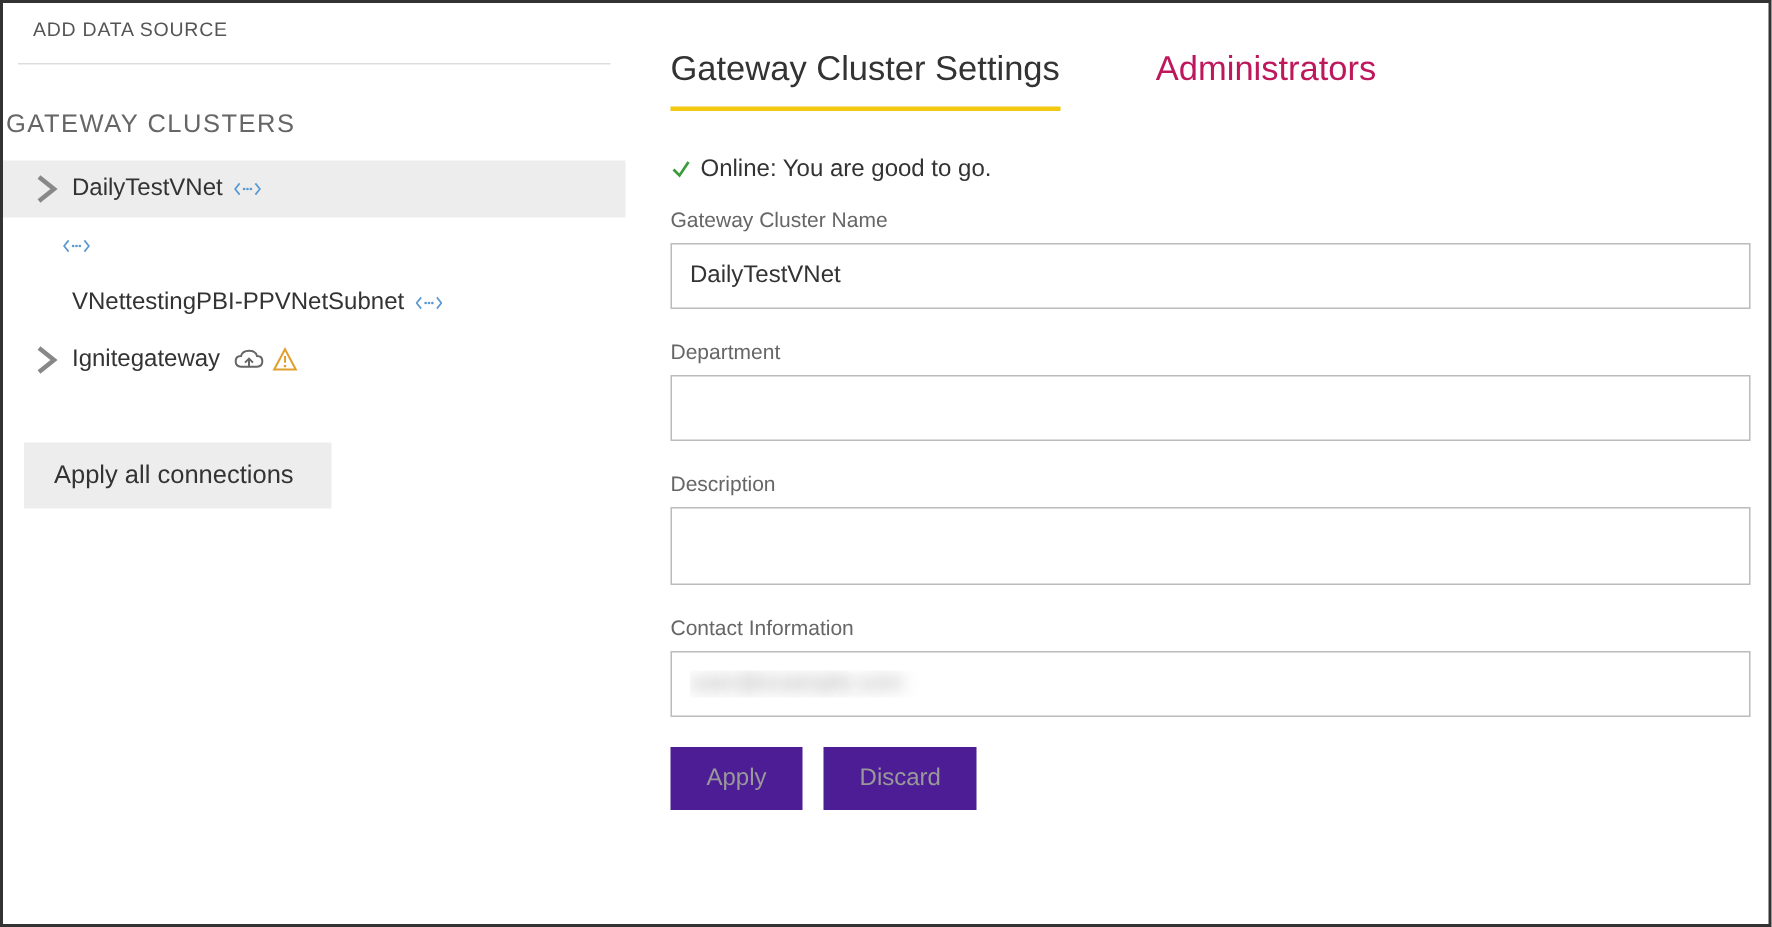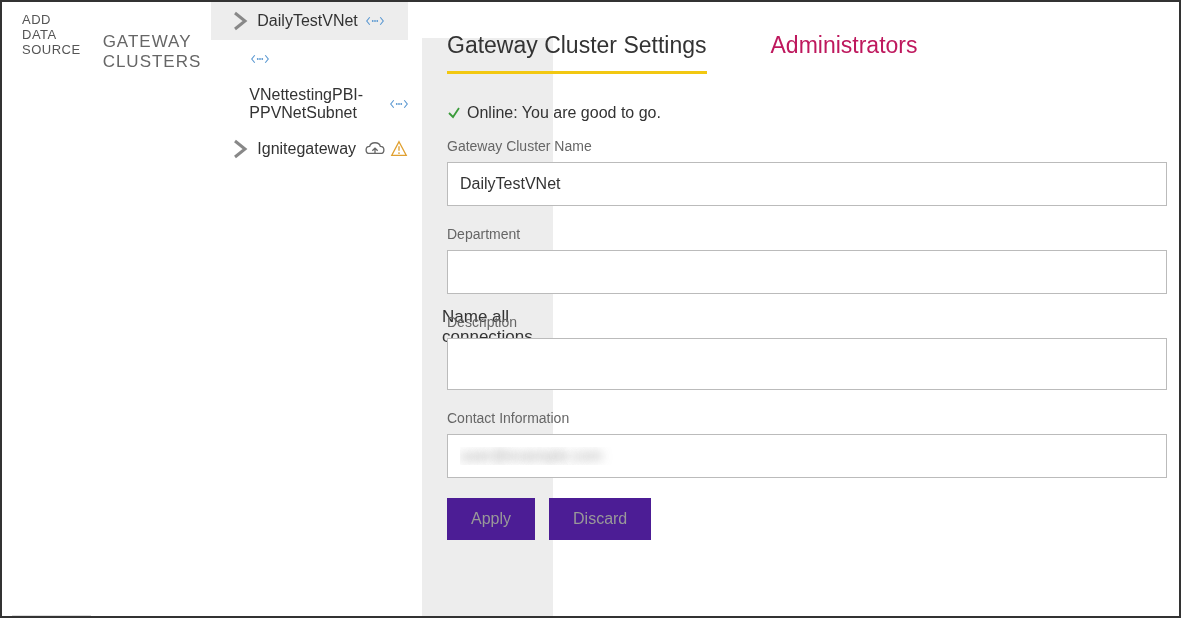--- a/index.html
+++ b/index.html
@@ -10,21 +10,21 @@
       width: 1181px;
       height: 618px;
       border: 2px solid #333;
       display: flex;
       overflow: hidden;
     }
     .sidebar {
       width: 415px;
       padding: 0;
       display: flex;
-      flex-direction: row;
+      flex-direction: column;
     }
     .add-data-source {
       font-size: 13px;
       letter-spacing: 0.5px;
       color: #555;
       padding: 10px 10px 15px 10px;
       border-bottom: 1px solid #ddd;
       margin: 0 10px;
     }
     .gw-clusters-header {
@@ -203,21 +203,21 @@
       </span>
       <span class="warn-icon">
         <svg viewBox="0 0 20 20">
             <path d="M10 2 L18 17 L2 17 Z" fill="none" stroke="currentColor" stroke-width="1.5"></path>
             <line x1="10" y1="7" x2="10" y2="12" stroke="currentColor" stroke-width="1.5"></line>
             <circle cx="10" cy="14.5" r="1" fill="currentColor"></circle>
           </svg>
       </span>
     </li>
   </ul>
-  <button class="test-btn">Name all connections</button>
+  <button class="test-btn">Apply all connections</button>
 </div>
 
 <div class="main">
   <div class="tabs">
     <div class="tab active">Gateway Cluster Settings</div>
     <div class="tab">Administrators</div>
   </div>
   <div class="status-line">
     <span class="check-icon">
       <svg viewBox="0 0 14 14">

